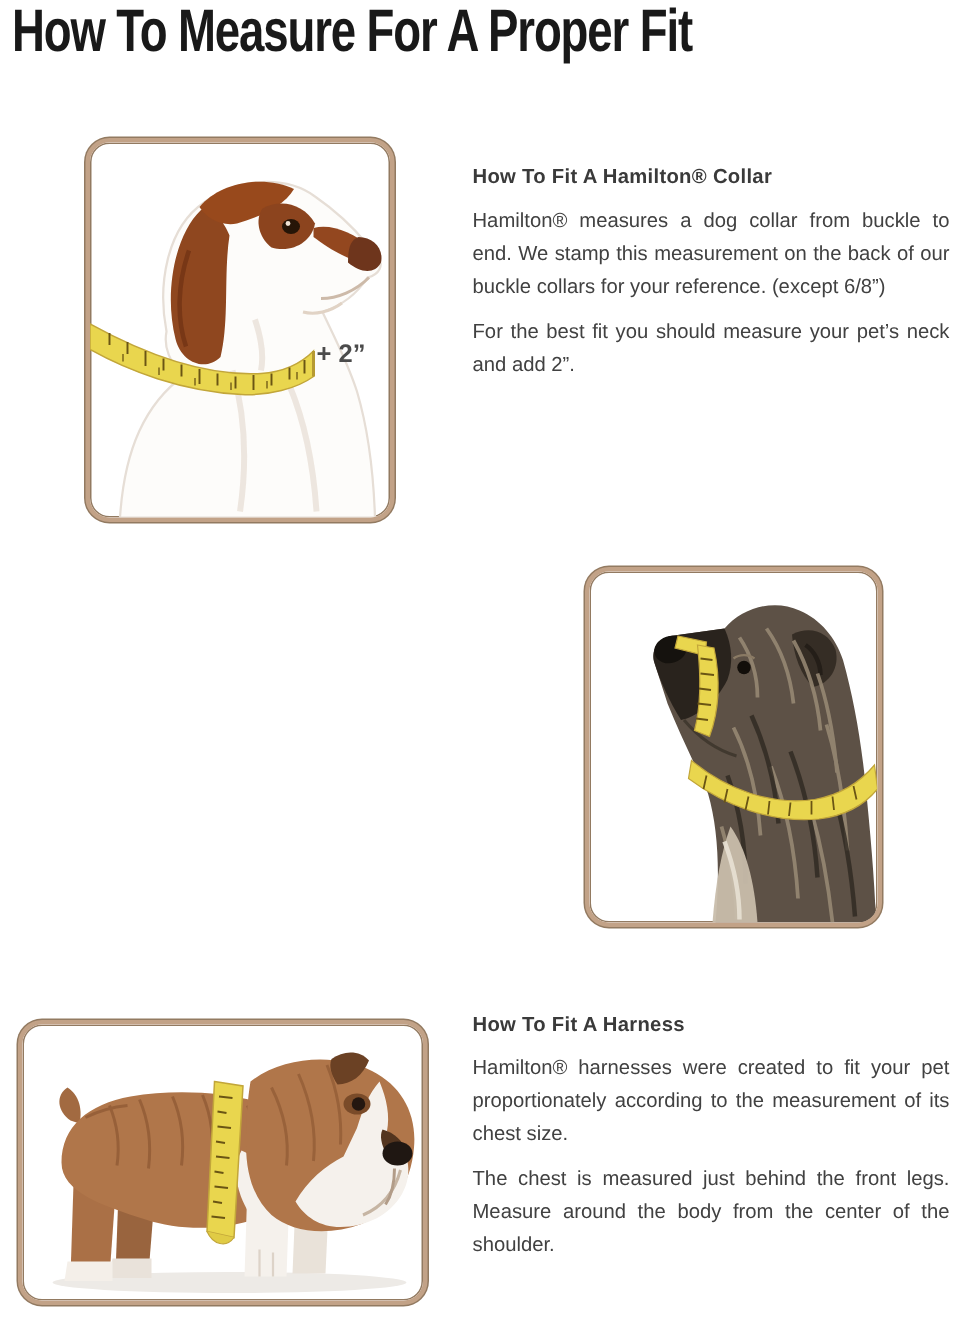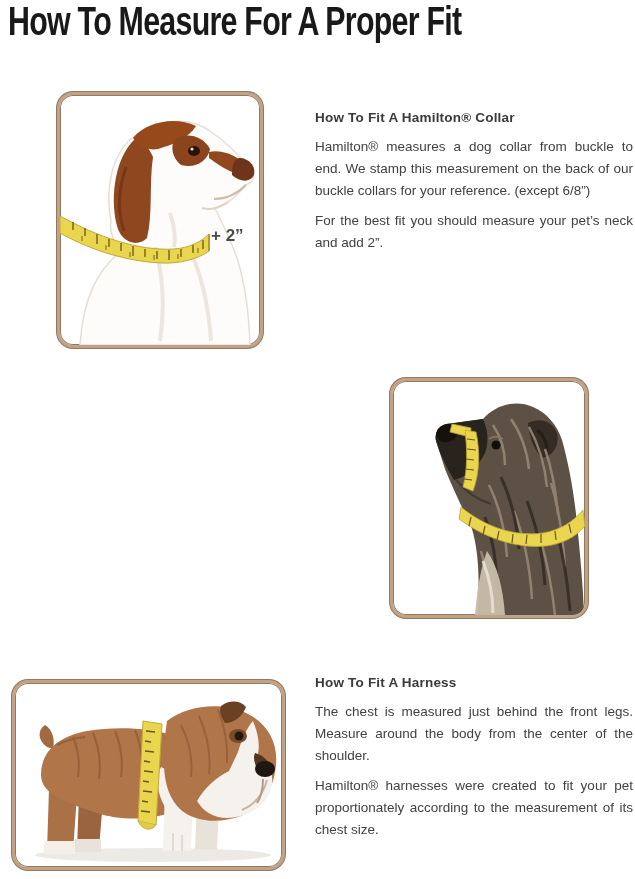--- a/index.html
+++ b/index.html
@@ -168,15 +168,15 @@
     <g>
       <path d="M128 38 L147 41 L141 142 L123 138 Z" fill="#e9d64e" stroke="#c2a63a" stroke-width="1"></path>
       <path d="M123 138 C127 147 136 149 141 142" fill="#e0cb45" stroke="#c2a63a" stroke-width="0.8"></path>
       <path d="M131 48 l9 1 M130 58 l6 1 M130 68 l9 1 M129 78 l6 1 M129 88 l9 1 M128 98 l6 1 M128 108 l9 1 M127 118 l6 1 M126 128 l9 1" stroke="#6a5514" stroke-width="1.3" fill="none"></path>
     </g>
   </svg>
 </div>
 
 <div class="text-col col-harness">
   <h2>How To Fit A Harness</h2>
+  <p>Hamilton® harnesses were created to fit your pet proportionately according to the measurement of its chest size.</p>
   <p>The chest is measured just behind the front legs. Measure around the body from the center of the shoulder.</p>
-  <p>Hamilton® harnesses were created to fit your pet proportionately according to the measurement of its chest size.</p>
 </div>
 
 </body></html>

